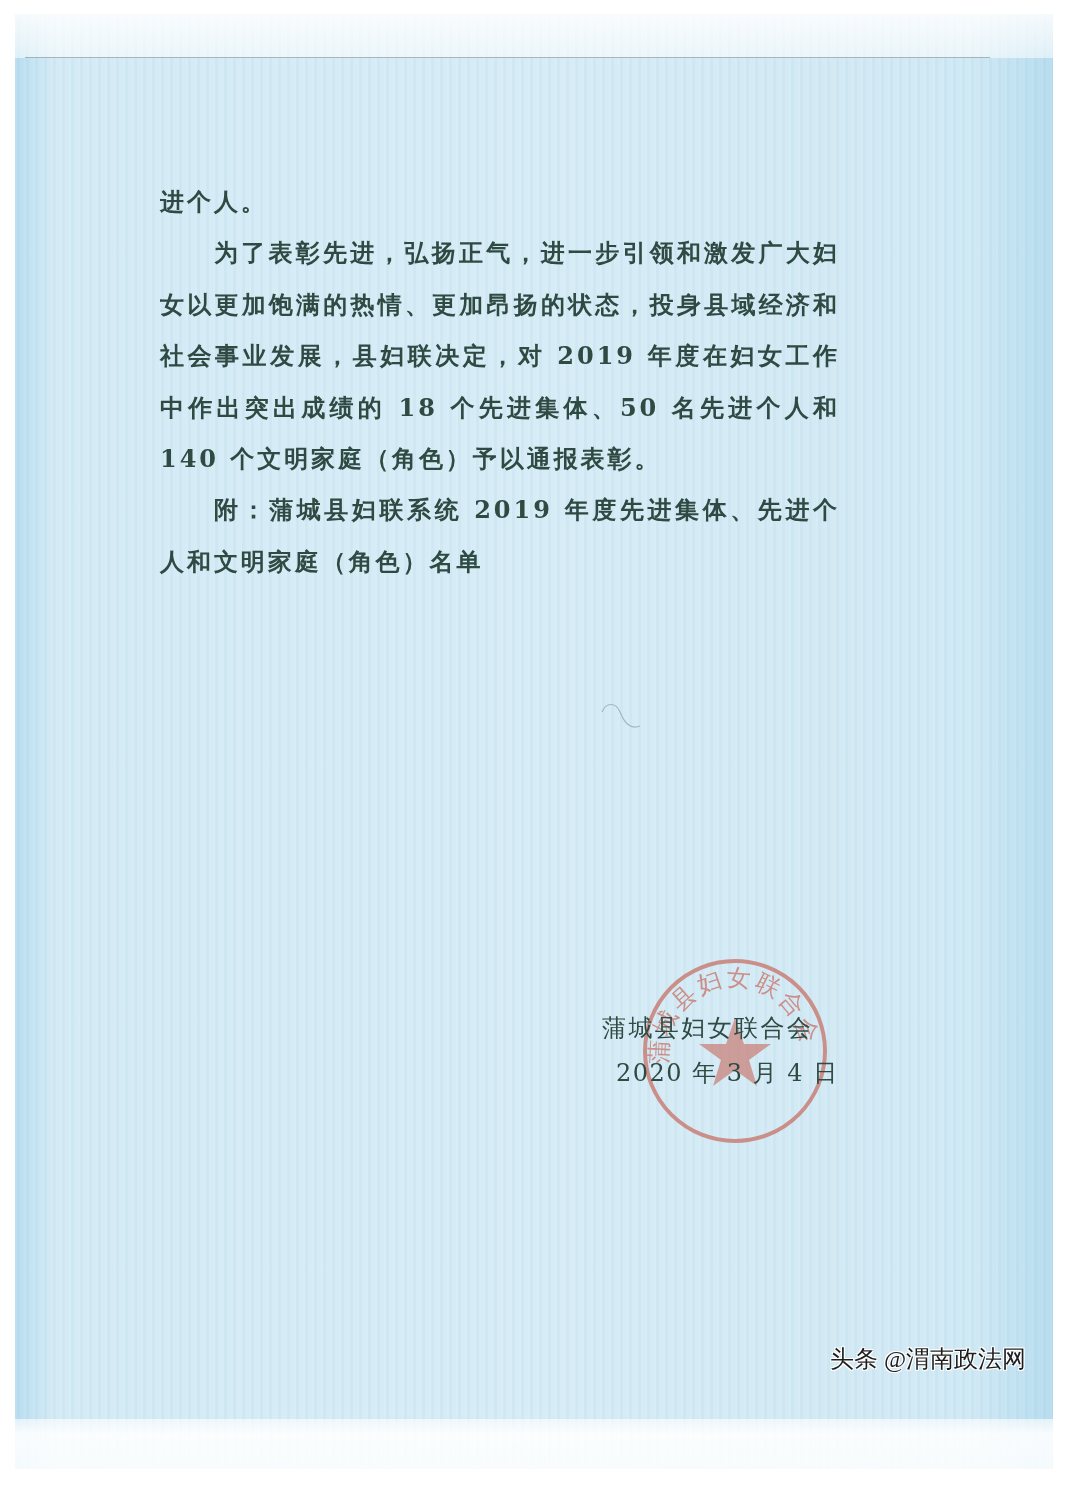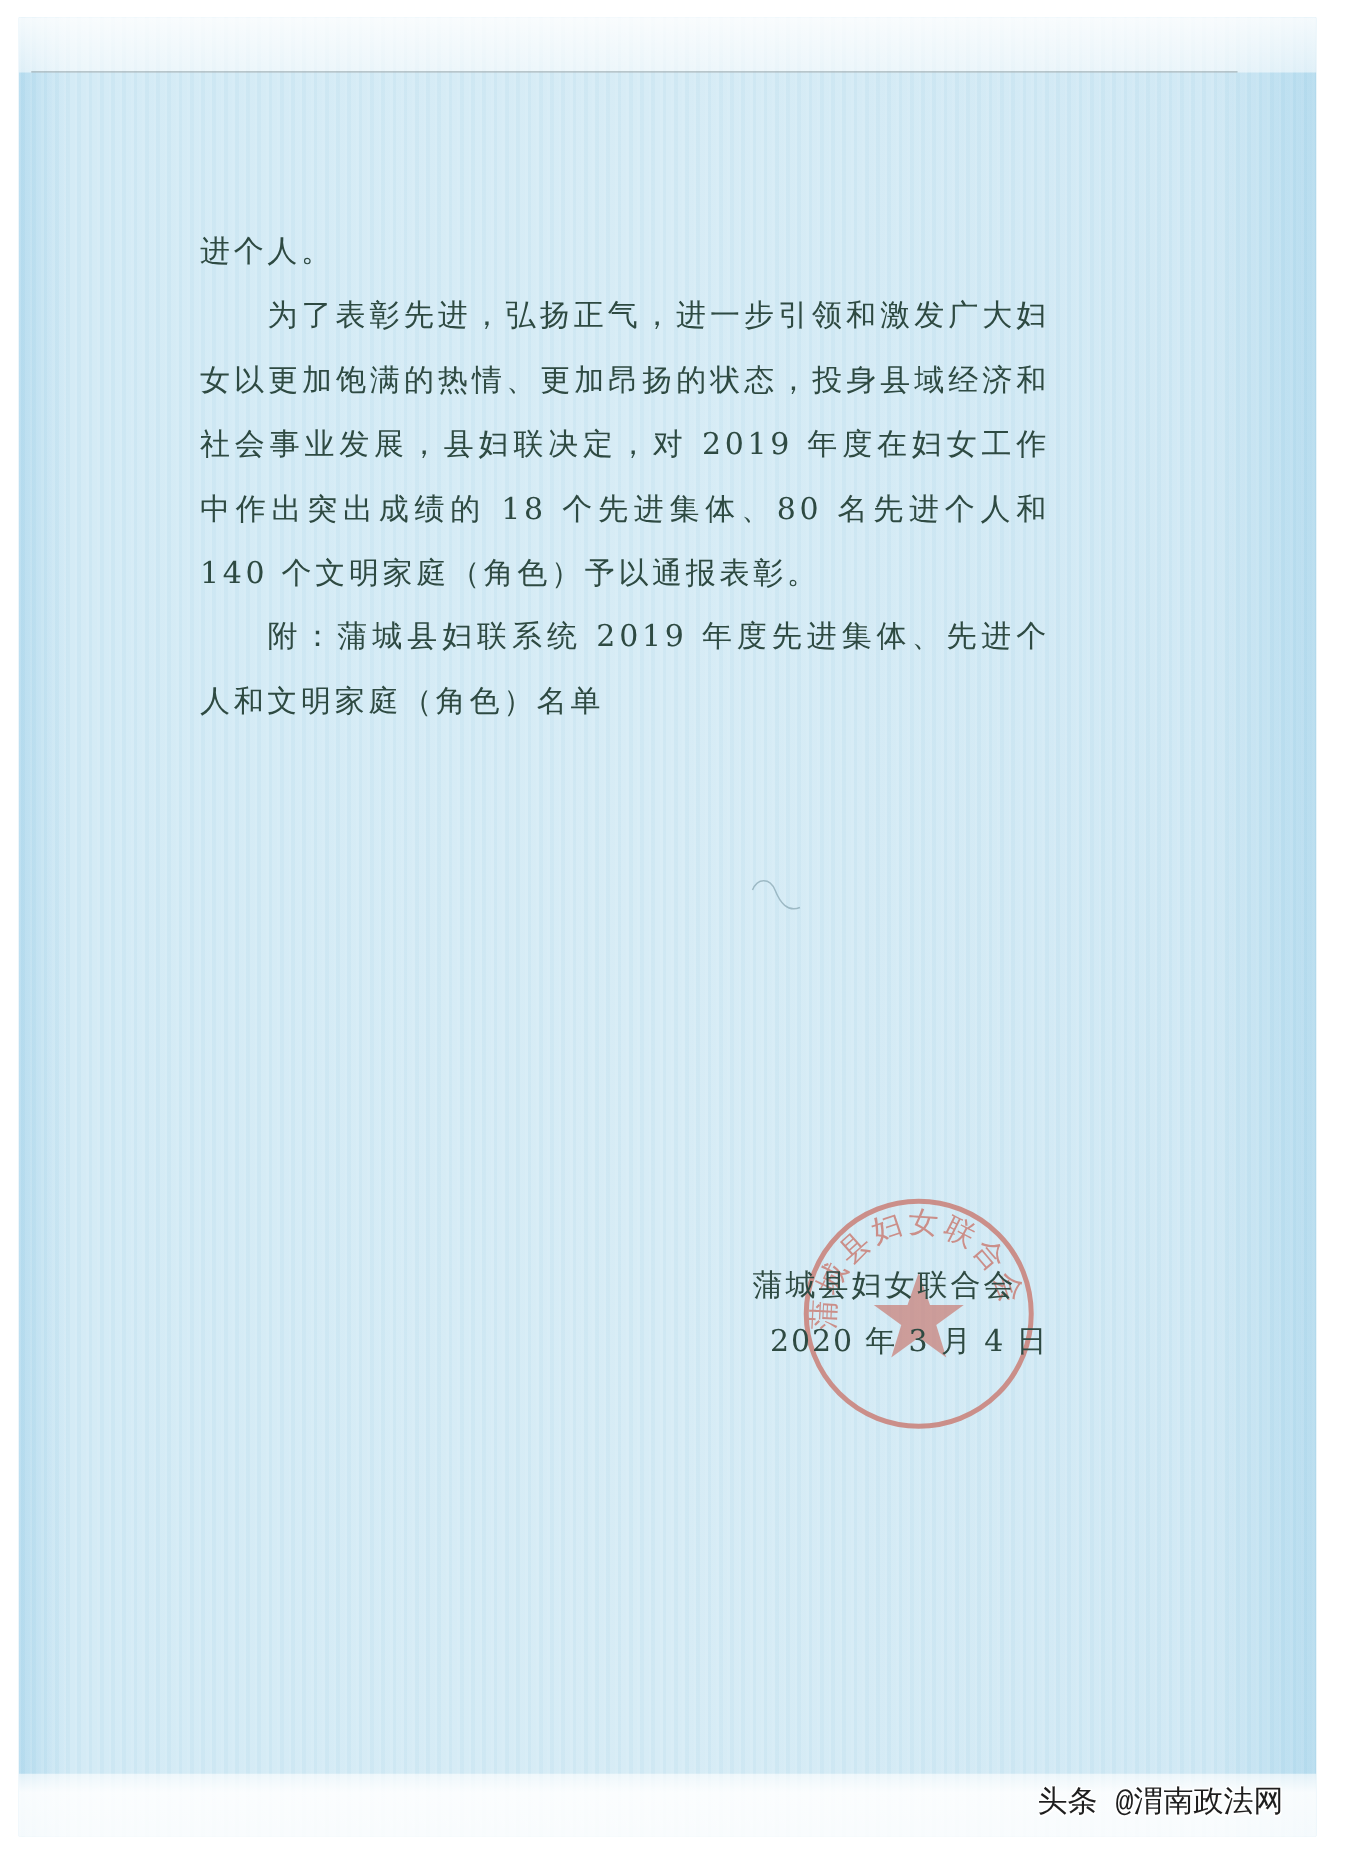--- a/index.html
+++ b/index.html
@@ -47,20 +47,21 @@
     }
     .body-text {
       position: absolute;
       left: 160px;
       top: 176px;
       width: 680px;
       color: #2e4a42;
       font-size: 24px;
       line-height: 51.4px;
       letter-spacing: 2.95px;
+      font-weight: bold;
     }
     .body-text p {
       margin: 0;
       text-align: justify;
       text-align-last: left;
     }
     .body-text p.indent {
       text-indent: 54px;
     }
     .signature {
@@ -84,40 +85,40 @@
       position: absolute;
       left: 600px;
       top: 700px;
       width: 60px;
       height: 40px;
       opacity: 0.6;
     }
     .watermark {
       position: absolute;
       left: 830px;
-      top: 1425px;
-      font-family: Liberation Mono, monospace;
+      top: 1343px;
+      font-family: Liberation Serif, serif;
       font-size: 24px;
       color: #1e1e1e;
       text-shadow: 1px 1px 0 #ffffff, -1px -1px 0 #ffffff, 1px -1px 0 #ffffff, -1px 1px 0 #ffffff;
       white-space: nowrap;
     }
   </style>
 </head>
 <body>
 
 <div class="page">
   <div class="top-band"></div>
   <div class="top-rule"></div>
   <div class="bottom-band"></div>
 </div>
 
 <div class="body-text">
   <p>进个人。</p>
-  <p class="indent">为了表彰先进，弘扬正气，进一步引领和激发广大妇女以更加饱满的热情、更加昂扬的状态，投身县域经济和社会事业发展，县妇联决定，对 2019 年度在妇女工作中作出突出成绩的 18 个先进集体、80 名先进个人和 140 个文明家庭（角色）予以通报表彰。</p>
+  <p class="indent">为了表彰先进，弘扬正气，进一步引领和激发广大妇女以更加饱满的热情、更加昂扬的状态，投身县域经济和社会事业发展，县妇联决定，对 2019 年度在妇女工作中作出突出成绩的 18 个先进集体、50 名先进个人和 140 个文明家庭（角色）予以通报表彰。</p>
   <p class="indent">附：蒲城县妇联系统 2019 年度先进集体、先进个人和文明家庭（角色）名单</p>
 </div>
 
 <svg class="hair" viewBox="0 0 60 40">
   <path d="M2 12 C 6 2, 16 2, 20 12 C 24 22, 30 30, 40 26" fill="none" stroke="#7a9aa6" stroke-width="1.2"></path>
 </svg>
 
 <svg class="seal" viewBox="0 0 190 190">
   <defs>
     <path id="sealArc" d="M 30 118 A 68 68 0 1 1 160 118"></path>

